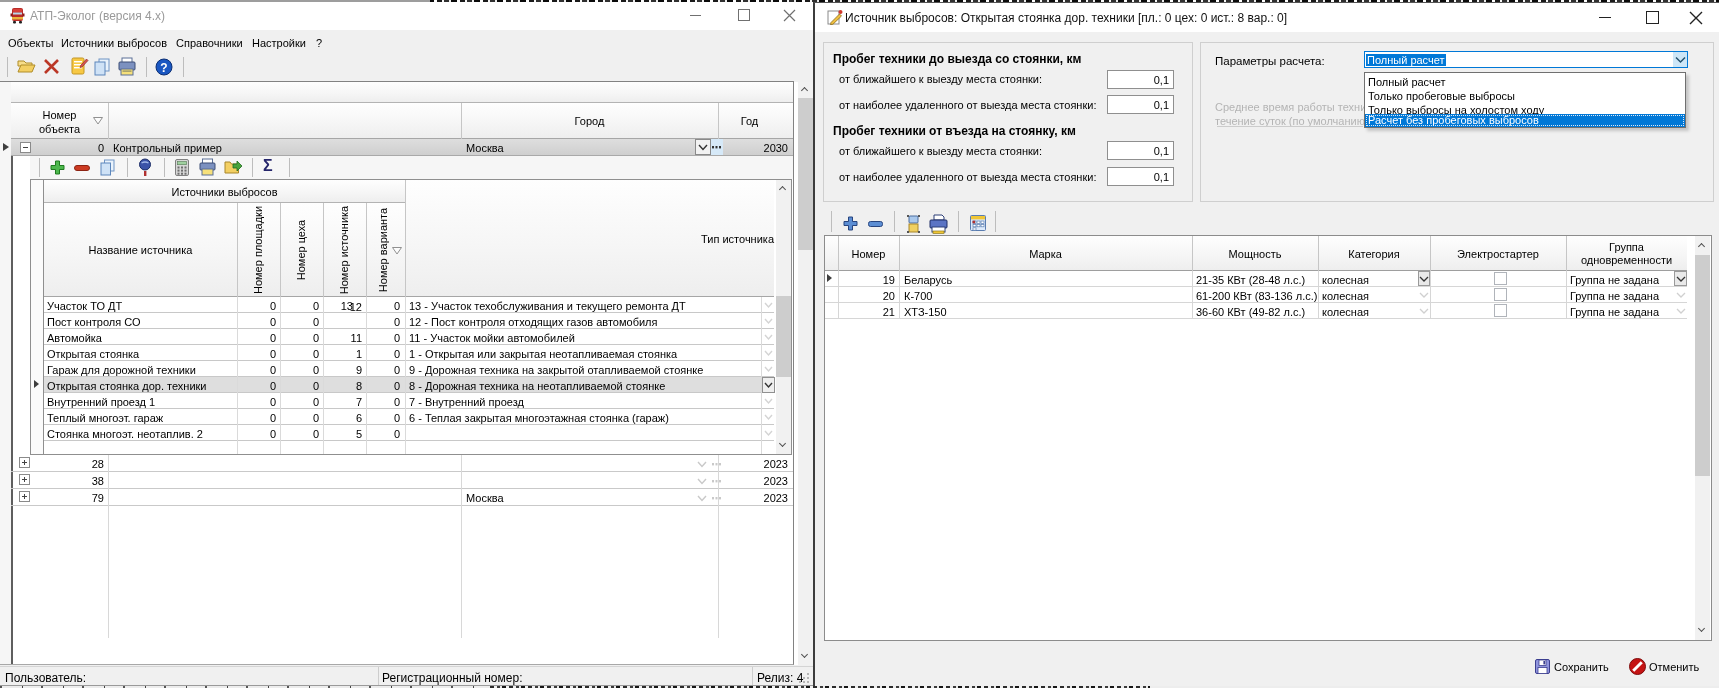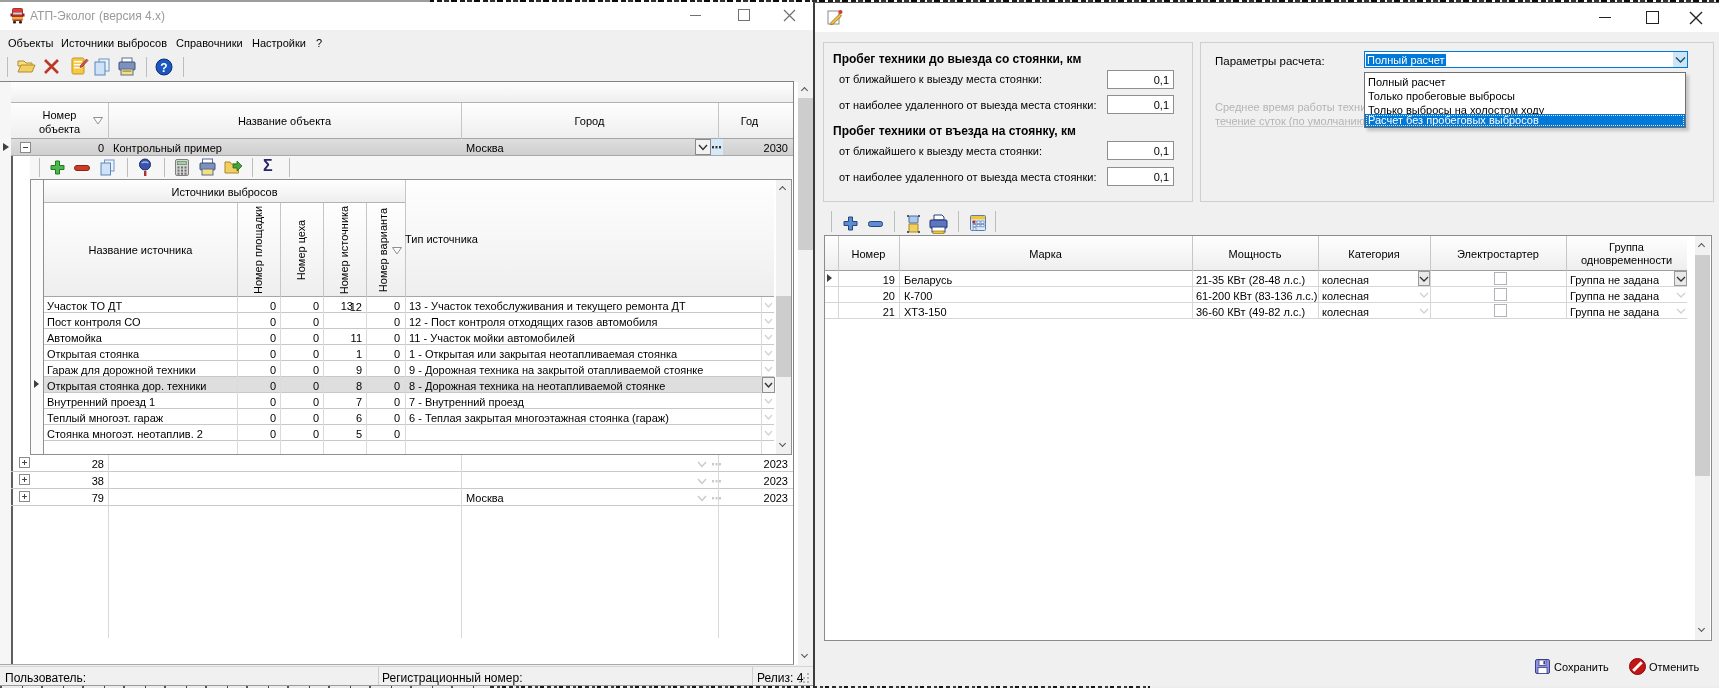--- a/index.html
+++ b/index.html
@@ -90,21 +90,20 @@
   <div class="a" style="left:0;top:80px;width:13px;height:582px;background:#f6f6f6;border-right:2px solid #5e5e5e"></div>
   <div class="a hdr" style="left:11px;top:80px;width:782px;height:21px;border-bottom:1px solid #b3b3b3"></div>
   <div class="a hdr" style="left:11px;top:101px;width:782px;height:36px;border-bottom:1px solid #a6a6a6"></div>
   <div class="vline" style="left:108px;top:101px;height:36px"></div>
   <div class="vline" style="left:461px;top:101px;height:36px"></div>
   <div class="vline" style="left:718px;top:101px;height:36px"></div>
   <div class="t" style="left:11px;top:106px;width:97px;text-align:center;line-height:14px">Номер<br>объекта</div>
   <svg class="a" style="left:93px;top:115px" width="10" height="8">
       <path d="M0.5 0.5 H9.5 L5 7 Z" fill="#fcfcfc" stroke="#909090"></path>
     </svg>
-  <div class="t" style="left:108px;top:111px;width:353px;text-align:center">Название объекта</div>
   <div class="t" style="left:461px;top:111px;width:257px;text-align:center">Город</div>
   <div class="t" style="left:718px;top:111px;width:63px;text-align:center">Год</div>
 
   <div class="a" style="left:11px;top:137px;width:782px;height:17px;background:linear-gradient(180deg,#dedede,#cfcfcf);border-bottom:1px solid #a9a9a9"></div>
   <div class="ind" style="left:3px;top:141px"></div>
   <div class="ebox" style="left:20px;top:140px"></div>
   <div class="t num" style="left:40px;top:138px;width:64px">0</div>
   <div class="t" style="left:113px;top:138px">Контрольный пример</div>
   <div class="t" style="left:466px;top:138px">Москва</div>
   <div class="a" style="left:695px;top:137px;width:16px;height:16px;background:#f2f2f2;border:1px solid #8a8a8a"></div>
@@ -188,21 +187,21 @@
     </div>
   <div class="vtx" style="left:323px;top:201px;width:43px;height:94px">
       <span>Номер источника</span>
     </div>
   <div class="vtx" style="left:366px;top:201px;width:34px;height:94px">
       <span>Номер варианта</span>
     </div>
   <svg class="a" style="left:392px;top:245px" width="10" height="8">
       <path d="M0.5 0.5 H9.5 L5 7 Z" fill="#fcfcfc" stroke="#909090"></path>
     </svg>
-  <div class="t" style="left:405px;top:229px;width:369px;text-align:left">Тип источника</div>
+  <div class="t" style="left:405px;top:229px;width:369px;text-align:right">Тип источника</div>
   <div class="hline" style="left:44px;top:310px;width:730px;background:#c8c8c8"></div>
   <div class="t" style="left:47px;top:296px">Участок ТО ДТ</div>
   <div class="t num" style="left:237px;top:296px;width:39px">0</div>
   <div class="t num" style="left:280px;top:296px;width:39px">0</div>
   <div class="t num" style="left:314px;top:296px;width:39px">13</div>
   <div class="t num" style="left:366px;top:296px;width:34px">0</div>
   <div class="t" style="left:409px;top:296px">13 - Участок техобслуживания и текущего ремонта ДТ</div>
   <svg class="a" style="left:764px;top:300px" width="9" height="7">
       <path d="M1 1 L4.5 5 L8 1" stroke="#d4d4d4" stroke-width="1.4" fill="none"></path>
     </svg>
@@ -371,20 +370,21 @@
     </svg>
 </div>
 
 <div class="a" id="rw" style="left:813px;top:2px;width:906px;height:684px;background:#f0f0f0;border-left:2px solid #3c3c3c;border-top:1px solid #565656">
   <div class="a" style="left:0;top:0;width:904px;height:29px;background:#fff"></div>
   <svg class="a" style="left:12px;top:6px" width="16" height="16" viewBox="0 0 16 16">
     <rect x="1" y="2" width="11" height="13" fill="#fff" stroke="#8a8a8a"></rect>
     <path d="M4 13.5 L12.5 5 L14.5 7 L6 15.2 L3.5 15.8 Z" fill="#f0c040" stroke="#8a6d1f" stroke-width="0.8"></path>
     <circle cx="13.5" cy="3" r="2" fill="#d03a2e"></circle>
   </svg>
+  <div class="t" style="left:30px;top:7px;color:#111;font-size:12px">Источник выбросов: Открытая стоянка дор. техники [пл.: 0 цех: 0 ист.: 8 вар.: 0]</div>
   <div class="a" style="left:784px;top:14px;width:12px;height:1.4px;background:#222"></div>
   <div class="a" style="left:831px;top:8px;width:13px;height:13px;border:1.4px solid #222"></div>
   <svg class="a" style="left:874px;top:8px" width="14" height="14">
       <path d="M1 1 L13 13 M13 1 L1 13" stroke="#222" stroke-width="1.4" fill="none"></path>
     </svg>
 
   <div class="a" style="left:8px;top:39px;width:370px;height:160px;border:1px solid #cfcfcf"></div>
   <div class="t" style="left:18px;top:48px;font-weight:bold;font-size:12px">Пробег техники до выезда со стоянки, км</div>
   <div class="t" style="left:24px;top:68px">от ближайшего к выезду места стоянки:</div>
   <div class="a" style="left:292px;top:67px;width:67px;height:19px;background:#fff;border:1px solid #8f8f8f"></div>

